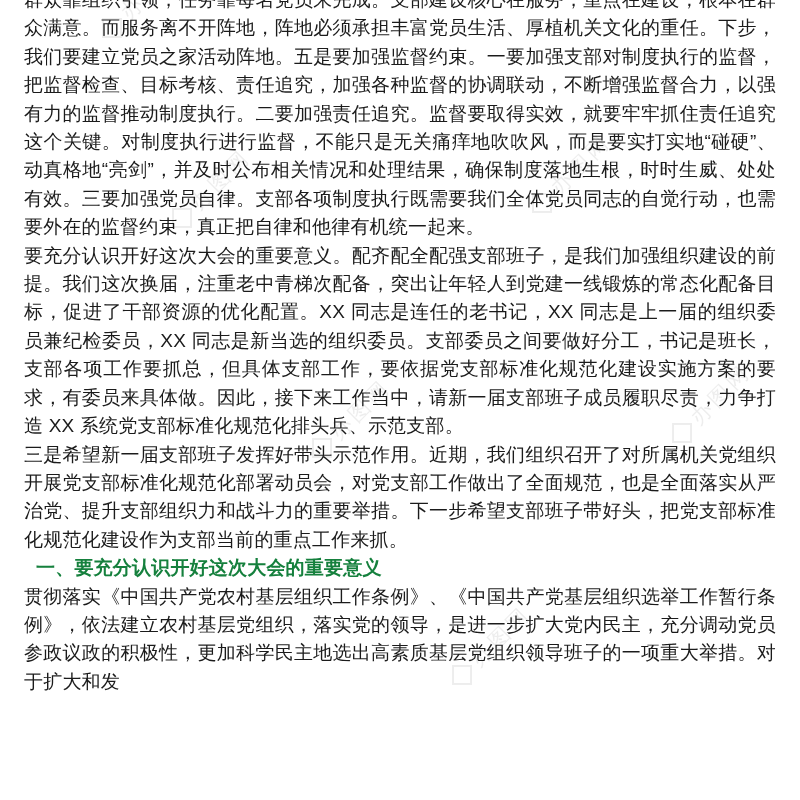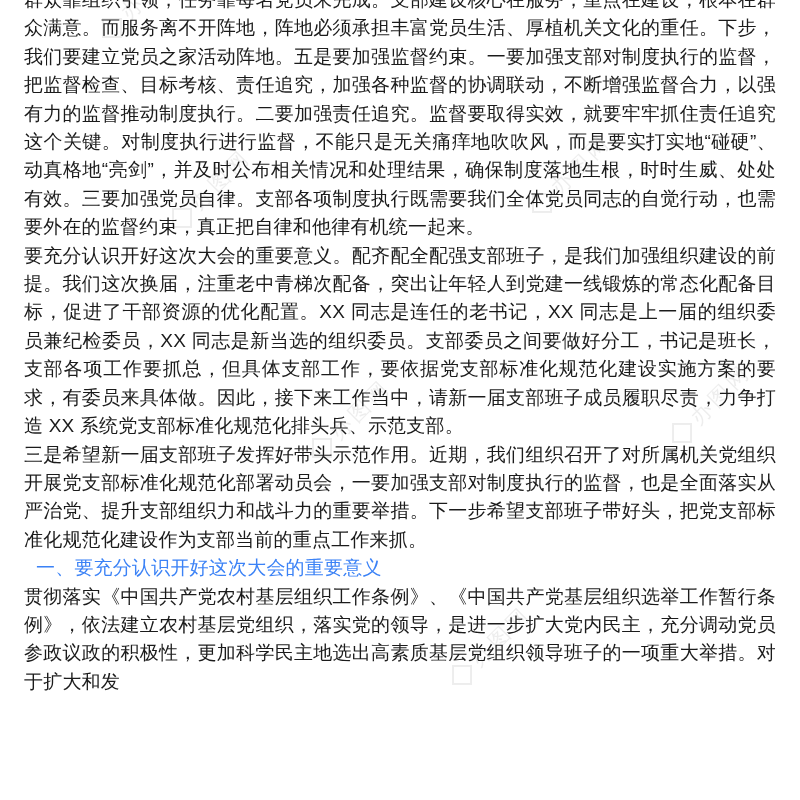--- a/index.html
+++ b/index.html
@@ -26,22 +26,22 @@
     letter-spacing: 0.2px;
   }
   .content p {
     margin: 0;
     padding: 0;
     text-align: justify;
     text-justify: inter-ideograph;
     word-break: break-all;
   }
   .content p.heading {
-    font-weight: normal;
-    color: #3b82f6;
+    font-weight: bold;
+    color: #15803d;
     text-indent: 12px;
   }
   .watermark {
     position: absolute;
     display: flex;
     align-items: center;
     gap: 7px;
     transform: rotate(-45deg);
     pointer-events: none;
     font-size: 21px;
@@ -56,21 +56,21 @@
     flex: 0 0 auto;
   }
 </style>
 </head>
 <body>
 
 <div class="page">
   <div class="content" id="doc-content">
       <p class="body">群众靠组织引领，任务靠每名党员来完成。支部建设核心在服务，重点在建设，根本在群众满意。而服务离不开阵地，阵地必须承担丰富党员生活、厚植机关文化的重任。下步，我们要建立党员之家活动阵地。五是要加强监督约束。一要加强支部对制度执行的监督，把监督检查、目标考核、责任追究，加强各种监督的协调联动，不断增强监督合力，以强有力的监督推动制度执行。二要加强责任追究。监督要取得实效，就要牢牢抓住责任追究这个关键。对制度执行进行监督，不能只是无关痛痒地吹吹风，而是要实打实地“碰硬”、动真格地“亮剑”，并及时公布相关情况和处理结果，确保制度落地生根，时时生威、处处有效。三要加强党员自律。支部各项制度执行既需要我们全体党员同志的自觉行动，也需要外在的监督约束，真正把自律和他律有机统一起来。</p>
       <p class="body">要充分认识开好这次大会的重要意义。配齐配全配强支部班子，是我们加强组织建设的前提。我们这次换届，注重老中青梯次配备，突出让年轻人到党建一线锻炼的常态化配备目标，促进了干部资源的优化配置。XX 同志是连任的老书记，XX 同志是上一届的组织委员兼纪检委员，XX 同志是新当选的组织委员。支部委员之间要做好分工，书记是班长，支部各项工作要抓总，但具体支部工作，要依据党支部标准化规范化建设实施方案的要求，有委员来具体做。因此，接下来工作当中，请新一届支部班子成员履职尽责，力争打造 XX 系统党支部标准化规范化排头兵、示范支部。</p>
-      <p class="body">三是希望新一届支部班子发挥好带头示范作用。近期，我们组织召开了对所属机关党组织开展党支部标准化规范化部署动员会，一要加强支部对制度执行的监督，也是全面落实从严治党、提升支部组织力和战斗力的重要举措。下一步希望支部班子带好头，把党支部标准化规范化建设作为支部当前的重点工作来抓。</p>
+      <p class="body">三是希望新一届支部班子发挥好带头示范作用。近期，我们组织召开了对所属机关党组织开展党支部标准化规范化部署动员会，对党支部工作做出了全面规范，也是全面落实从严治党、提升支部组织力和战斗力的重要举措。下一步希望支部班子带好头，把党支部标准化规范化建设作为支部当前的重点工作来抓。</p>
       <p class="heading">一、要充分认识开好这次大会的重要意义</p>
       <p class="body">贯彻落实《中国共产党农村基层组织工作条例》、《中国共产党基层组织选举工作暂行条例》，依法建立农村基层党组织，落实党的领导，是进一步扩大党内民主，充分调动党员参政议政的积极性，更加科学民主地选出高素质基层党组织领导班子的一项重大举措。对于扩大和发</p>
     </div>
 <div class="watermark" style="left: 160px; top: 175px; color: rgba(0, 0, 0, 0.07);">
       <span class="wm-diamond"></span>
       <span>办图网</span>
     </div>
     <div class="watermark" style="left: 300px; top: 405px; color: rgba(0, 0, 0, 0.07);">
       <span class="wm-diamond"></span>
       <span>办图网</span>

